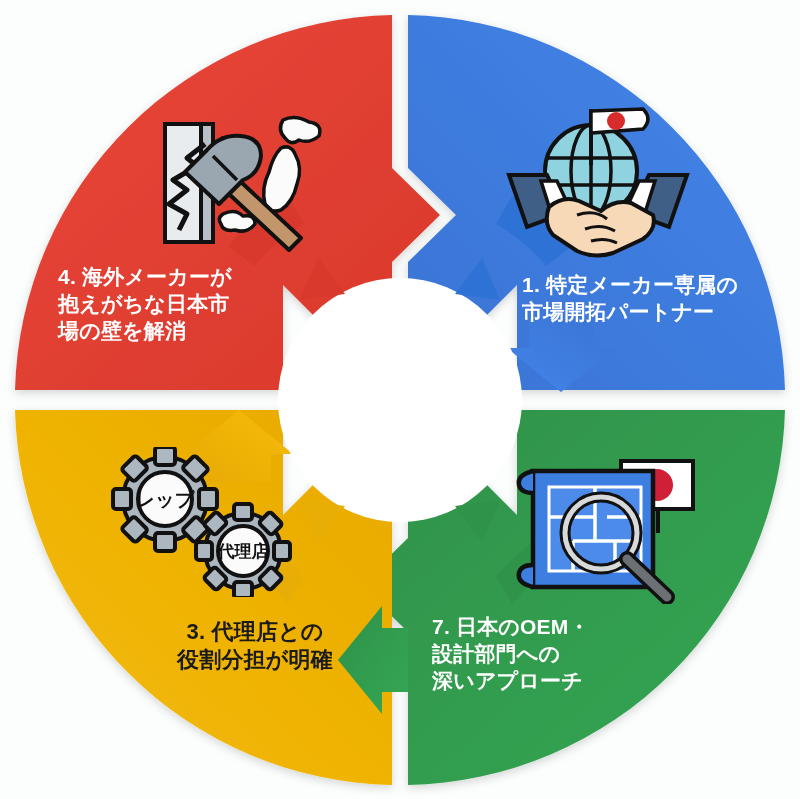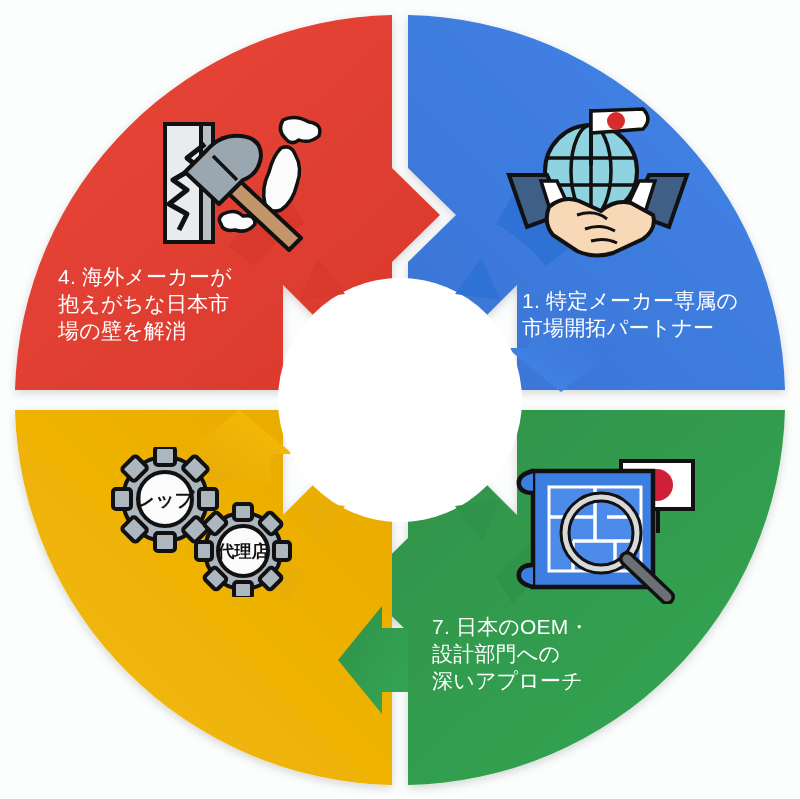--- a/index.html
+++ b/index.html
@@ -21,34 +21,33 @@
   }
   #wheel {
     position: absolute;
     left: 0;
     top: 0;
     width: 800px;
     height: 799px;
   }
   .quad-label {
     position: absolute;
-    font-weight: normal;
+    font-weight: bold;
     line-height: 1.28;
     letter-spacing: 0.2px;
     white-space: pre-line;
     pointer-events: none;
   }
   #label-1 {
     left: 522px;
     top: 272px;
     width: 250px;
     font-size: 21px;
     color: #ffffff;
     text-align: left;
-    margin-top: 16px;
   }
   #label-2 {
     left: 432px;
     top: 614px;
     width: 250px;
     font-size: 21px;
     color: #ffffff;
     text-align: left;
   }
   #label-3 {
@@ -367,19 +366,21 @@
     </svg>
   </div>
 
   <div class="quad-label" id="label-1">1. 特定メーカー専属の
 市場開拓パートナー</div>
 
   <div class="quad-label" id="label-2">7. 日本のOEM・
 設計部門への
 深いアプローチ</div>
 
+  <div class="quad-label" id="label-3">3. 代理店との
+役割分担が明確</div>
 
   <div class="quad-label" id="label-4">4. 海外メーカーが
 抱えがちな日本市
 場の壁を解消</div>
 
 
 </div>
 
 </body></html>

